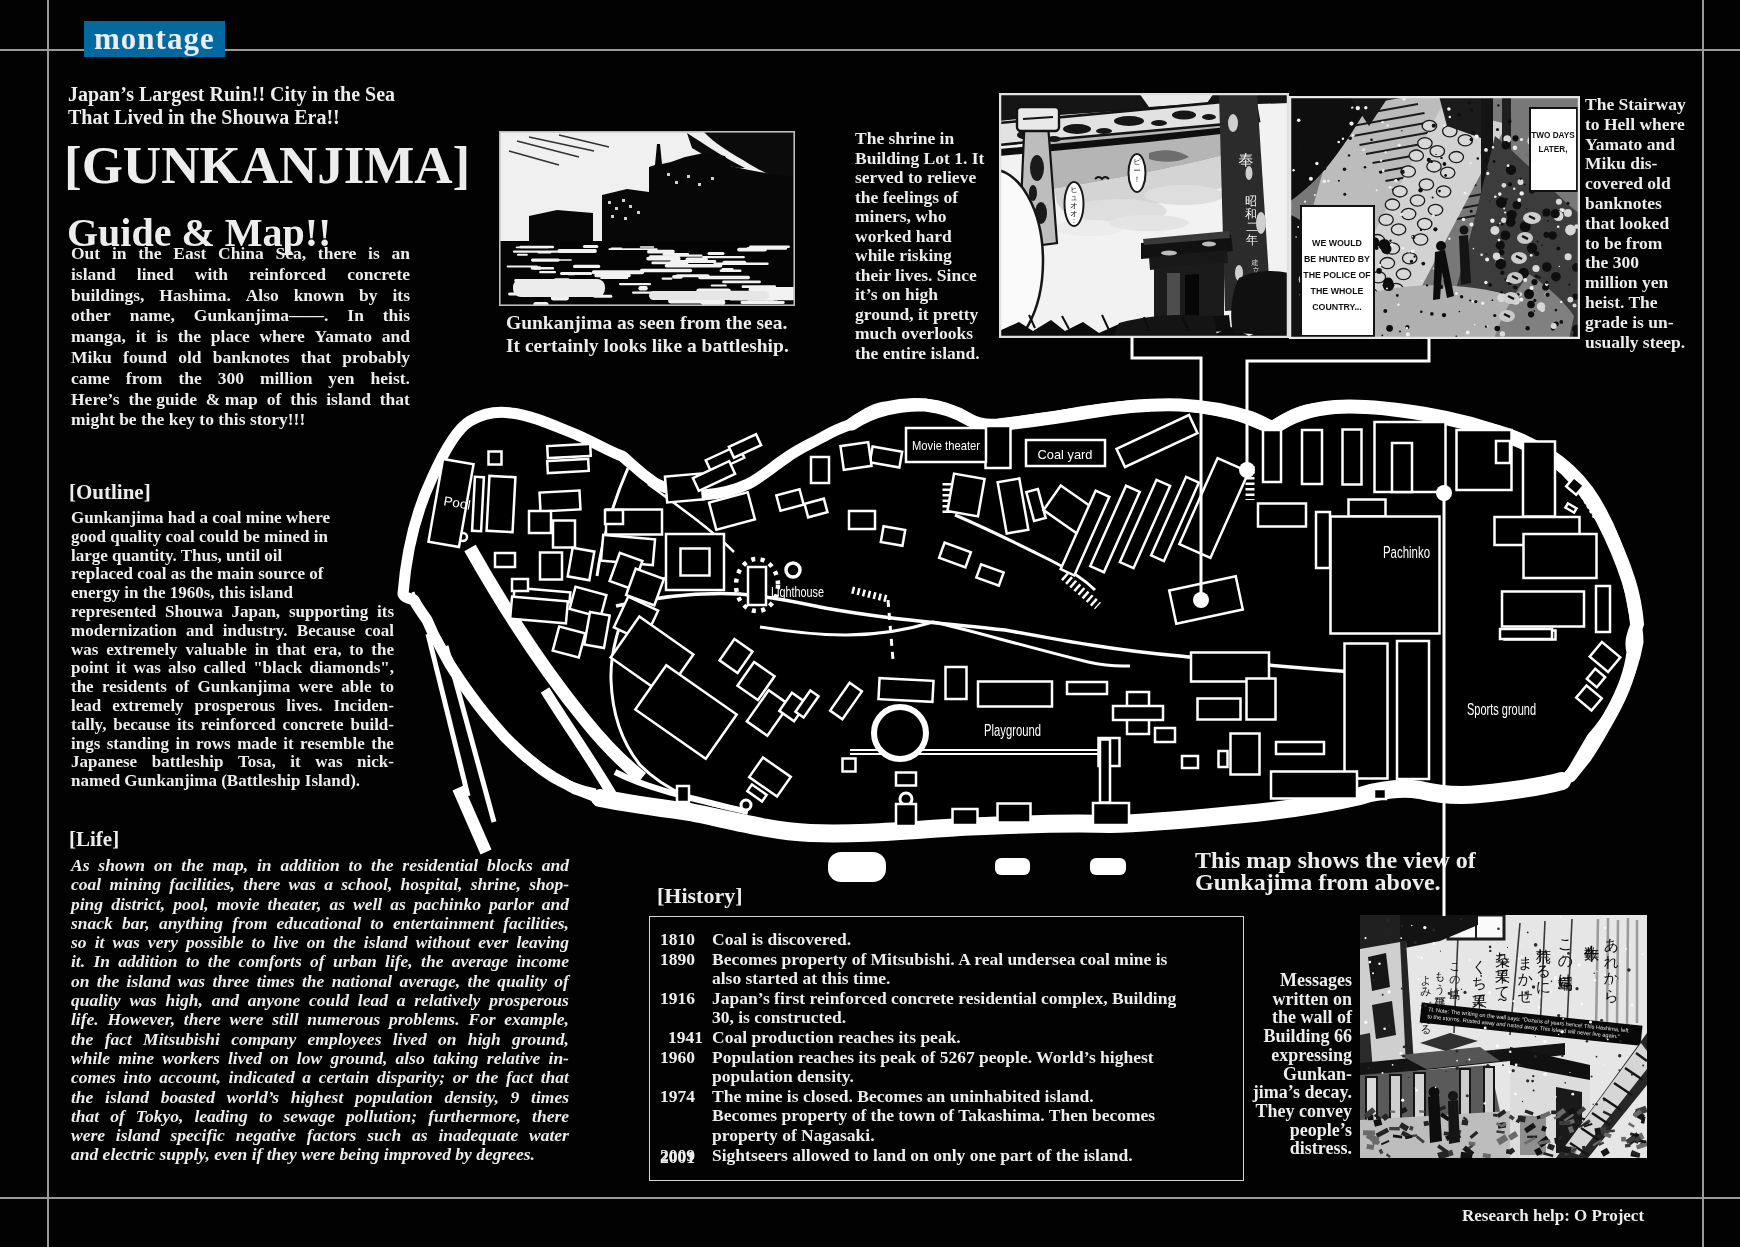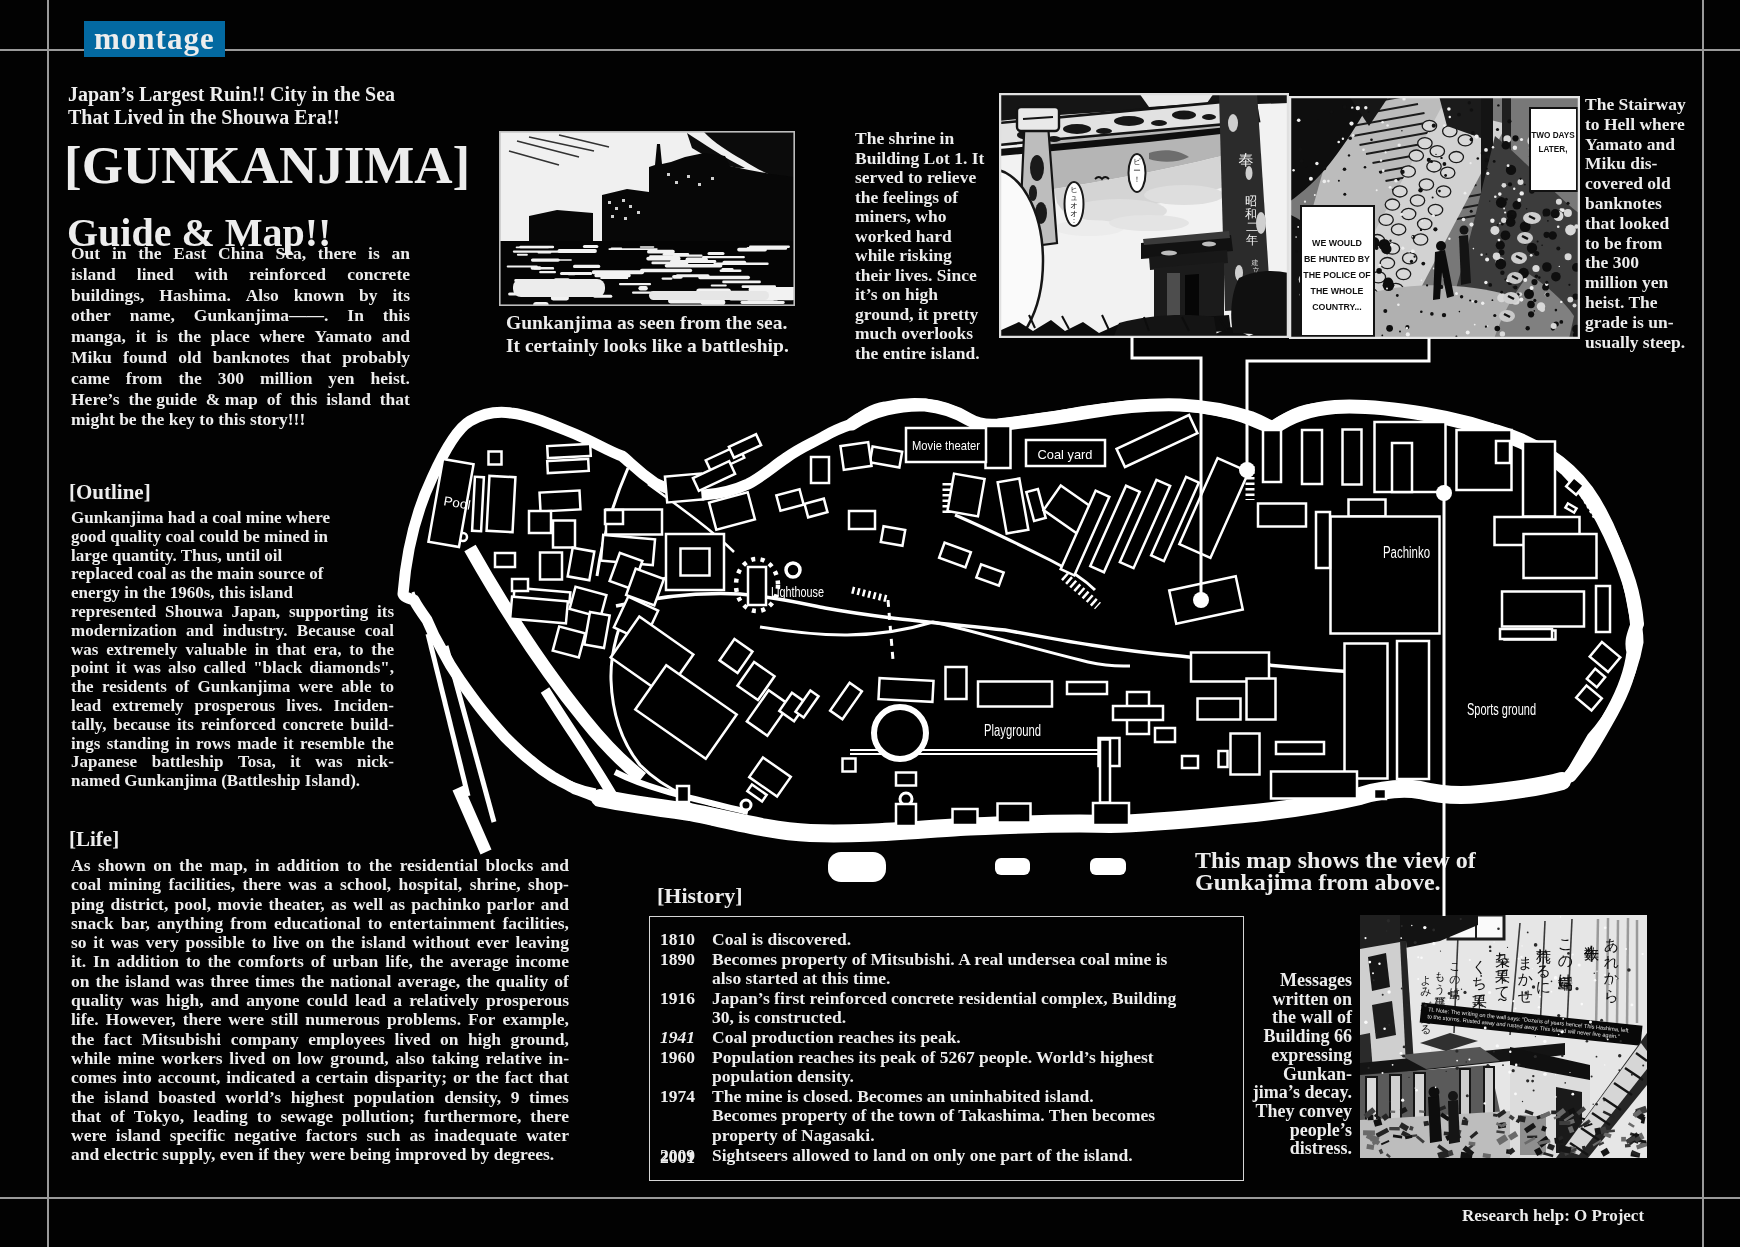--- a/index.html
+++ b/index.html
@@ -183,21 +183,21 @@
         <span>Tosa,</span>
         <span>it</span>
         <span>was</span>
         <span>nick-</span>
       </div>
 <div style="white-space:nowrap;">named Gunkanjima (Battleship Island).</div>
 </div>
 
 <div class="abs" style="left:69px;top:827px;font-size:21px;font-weight:bold;">[Life]</div>
 
-<div class="abs" style="left:71px;top:856px;width:498px;font-size:17.5px;font-weight:bold;line-height:19.3px;">
+<div class="abs" style="left:71px;top:856px;width:498px;font-size:17.5px;font-weight:bold;line-height:19.3px;font-style:italic;">
 <div class="jp">
         <span>As</span>
         <span>shown</span>
         <span>on</span>
         <span>the</span>
         <span>map,</span>
         <span>in</span>
         <span>addition</span>
         <span>to</span>
         <span>the</span>
@@ -390,21 +390,21 @@
 <div class="abs" style="left:1248px;top:971px;width:104px;font-size:18px;font-weight:bold;line-height:18.7px;text-align:right;">Messages<br>written on<br>the wall of<br>Building 66<br>expressing<br>Gunkan-<br>jima’s decay.<br>They convey<br>people’s<br>distress.</div>
 
 <div class="abs" style="left:657px;top:883px;font-size:22px;font-weight:bold;">[History]</div>
 
 <div class="abs" style="left:649px;top:916px;width:593px;height:263px;border:1.5px solid #d6d6d6;"></div>
 
 <div class="abs" style="left:660px;top:930px;width:560px;font-size:17.5px;font-weight:bold;line-height:19.6px;">
 <div style="position:relative;padding-left:52px;"><span style="position:absolute;left:0;">1810</span>Coal is discovered.</div>
 <div style="position:relative;padding-left:52px;"><span style="position:absolute;left:0;">1890</span>Becomes property of Mitsubishi. A real undersea coal mine is<br>also started at this time.</div>
 <div style="position:relative;padding-left:52px;"><span style="position:absolute;left:0;">1916</span>Japan’s first reinforced concrete residential complex, Building<br>30, is constructed.</div>
-<div style="position:relative;padding-left:52px;"><span style="position:absolute;left:0;font-style:italic;">1941</span>Coal production reaches its peak.</div>
+<div style="position:relative;padding-left:52px;"><span style="position:absolute;left:8px;">1941</span>Coal production reaches its peak.</div>
 <div style="position:relative;padding-left:52px;"><span style="position:absolute;left:0;">1960</span>Population reaches its peak of 5267 people. World’s highest<br>population density.</div>
 <div style="position:relative;padding-left:52px;"><span style="position:absolute;left:0;">1974</span>The mine is closed. Becomes an uninhabited island.</div>
 <div style="position:relative;padding-left:52px;"><span style="position:absolute;left:0;margin-top:42px;">2001</span>Becomes property of the town of Takashima. Then becomes<br>property of Nagasaki.</div>
 <div style="position:relative;padding-left:52px;"><span style="position:absolute;left:0;">2009</span>Sightseers allowed to land on only one part of the island.</div>
 </div>
 
 <svg class="abs" style="left:499px;top:131px;" width="296" height="175" viewBox="0 0 296 175">
 <rect x="0" y="0" width="296" height="175" fill="#060606"></rect>
 
 <rect x="1" y="1" width="294" height="112" fill="#f0f0f0"></rect>

